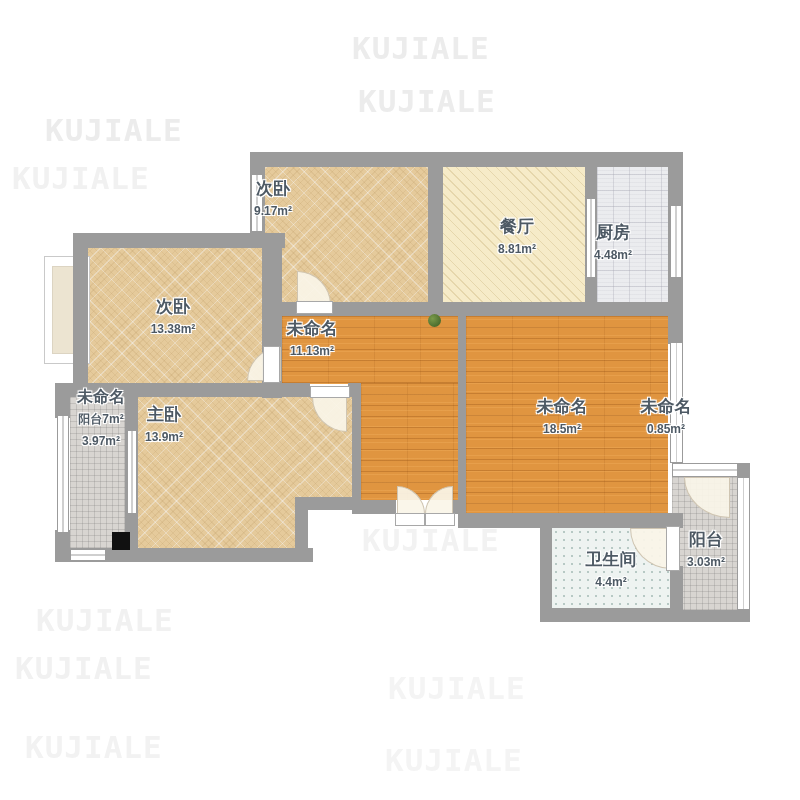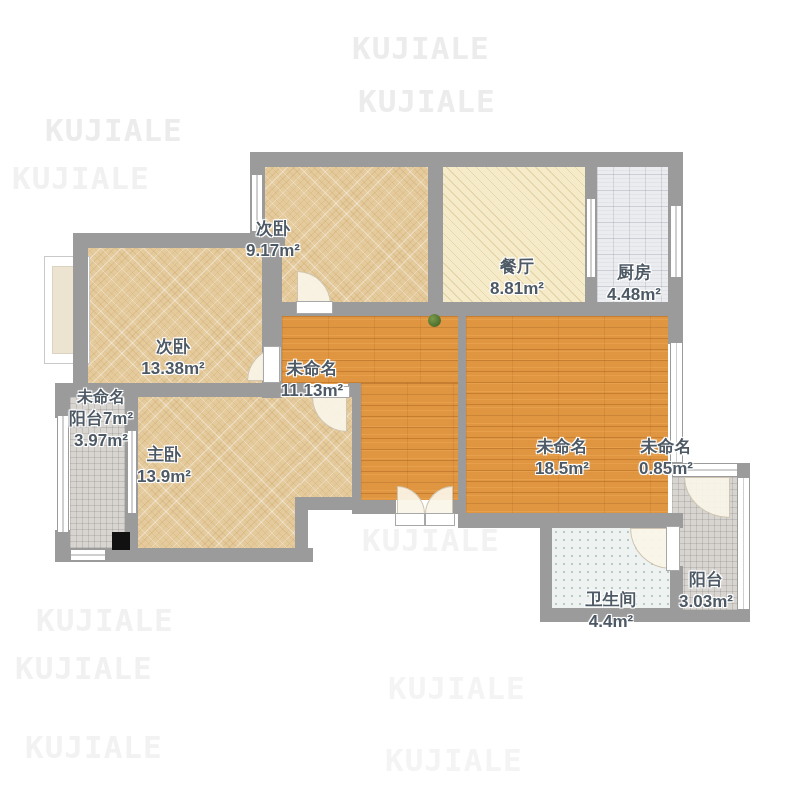--- a/index.html
+++ b/index.html
@@ -43,21 +43,21 @@
   .arc.bl{border-radius:0 0 0 100%;}
   .leaf{position:absolute;background:#fff;border:1px solid #a8a8a8;box-sizing:border-box;z-index:3;}
   .leaf.split{background-image:linear-gradient(to right, transparent 48%, #a8a8a8 48%, #a8a8a8 52%, transparent 52%);}
   
   .bay-frame{position:absolute;background:#fff;border:1px solid #c9c9c9;box-sizing:border-box;z-index:1;}
   .bay-inner{position:absolute;background:#ece4d1;border:1px solid #dcd4c2;box-sizing:border-box;z-index:1;}
   
   .rlabel{position:absolute;transform:translateX(-50%);text-align:center;z-index:4;color:#4d5964;
       font-weight:700;white-space:nowrap;line-height:22px;
       text-shadow:-1px -1px 0 #fff,1px -1px 0 #fff,-1px 1px 0 #fff,1px 1px 0 #fff,0 0 3px #fff;}
-  .rname{font-size:17px;margin-top:40px;} .rarea{font-size:17px;} .rsmall{font-size:16px;}
+  .rname{font-size:17px;} .rarea{font-size:12px;} .rsmall{font-size:16px;}
   
   .plant{position:absolute;width:13px;height:13px;border-radius:50%;z-index:3;
       background:radial-gradient(circle at 35% 35%, #7a9a4a, #4c6e2e 70%);}
   .marker{position:absolute;background:#111;z-index:3;}
 </style>
 </head>
 <body>
 
 <div id="canvas">
 
@@ -144,21 +144,21 @@
   <i class="marker" style="left:112px;top:532px;width:18px;height:18px"></i>
 
   <div class="rlabel" style="left:273px;top:178px">
     <div class="rname">次卧</div>
     <div class="rarea">9.17m²</div>
   </div>
   <div class="rlabel" style="left:517px;top:216px">
     <div class="rname">餐厅</div>
     <div class="rarea">8.81m²</div>
   </div>
-  <div class="rlabel" style="left:634px;top:222px">
+  <div class="rlabel" style="left:613px;top:222px">
     <div class="rname">厨房</div>
     <div class="rarea">4.48m²</div>
   </div>
   <div class="rlabel" style="left:173px;top:296px">
     <div class="rname">次卧</div>
     <div class="rarea">13.38m²</div>
   </div>
   <div class="rlabel" style="left:312px;top:318px">
     <div class="rname">未命名</div>
     <div class="rarea">11.13m²</div>

